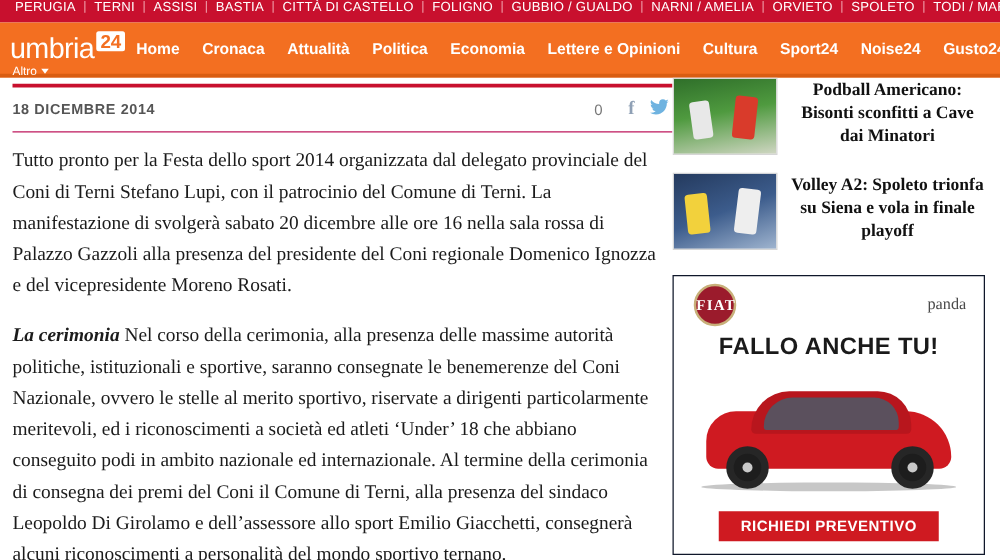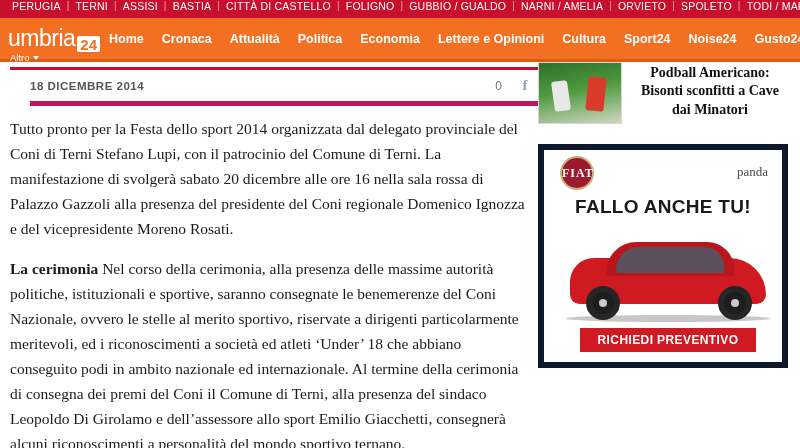--- a/index.html
+++ b/index.html
@@ -39,21 +39,21 @@
   .navbar {
     height: 44px;
     background: #f36f21;
     display: flex;
     align-items: center;
     position: relative;
     border-bottom: 3px solid #d95d12;
   }
   .brand {
     display: flex;
-    align-items: flex-end;
+    align-items: flex-start;
     padding-left: 8px;
     width: 124px;
     position: relative;
   }
   .brand .word {
     color: #ffffff;
     font-size: 23px;
     font-weight: 400;
     letter-spacing: -0.5px;
   }
@@ -115,23 +115,22 @@
   .redrule {
     height: 3px;
     background: #c8102e;
     margin: 5px 0 0 0;
     width: 528px;
   }
   .meta {
     display: flex;
     align-items: center;
     height: 36px;
-    border-bottom: 5px solid #be185d;
+    border-bottom: 1px solid #be185d;
     width: 528px;
-    margin-left: 20px;
   }
   .meta .date {
     font-size: 11.5px;
     color: #555555;
     font-weight: 700;
     letter-spacing: .5px;
     flex: 1;
   }
   .meta .count {
     font-size: 12px;
@@ -151,21 +150,21 @@
   .body-text {
     font-family: "Liberation Serif", serif;
     font-size: 15.5px;
     line-height: 1.62;
     color: #1b1b1b;
     padding-top: 10px;
     width: 522px;
     text-align: left;
   }
   .body-text p { margin: 0 0 14px 0; }
-  .body-text b { font-weight: 700; }
+  .body-text b { font-weight: 700; font-style: italic; }
 
   
   .rail {
     width: 262px;
     padding-right: 10px;
     padding-left: 0;
   }
   .promo {
     display: flex;
     height: 68px;
@@ -207,21 +206,21 @@
     color: #111111;
     font-weight: 700;
     padding-top: 2px;
   }
 
   
   .adbox {
     width: 250px;
     height: 224px;
     margin-top: 14px;
-    border: 6px solid #0f172a;
+    border: 1px solid #0f172a;
     background: #ffffff;
     position: relative;
     overflow: hidden;
   }
   .ad-top {
     height: 44px;
     position: relative;
   }
   .fiat-logo {
     position: absolute;
@@ -384,20 +383,24 @@
     </div>
   </div>
 
   <div class="rail">
 
     <div class="promo">
       <div class="thumb t1"></div>
       <div class="ptext">Podball Americano: Bisonti sconfitti a Cave dai Minatori</div>
     </div>
 
+    <div class="promo">
+      <div class="thumb t2"></div>
+      <div class="ptext">Volley A2: Spoleto trionfa su Siena e vola in finale playoff</div>
+    </div>
 
     <div class="adbox">
       <div class="ad-top">
         <div class="fiat-logo">FIAT</div>
         <div class="ad-script">panda</div>
       </div>
       <div class="ad-headline">FALLO ANCHE TU!</div>
       <div class="car">
         <div class="shadow"></div>
         <div class="body"></div>

